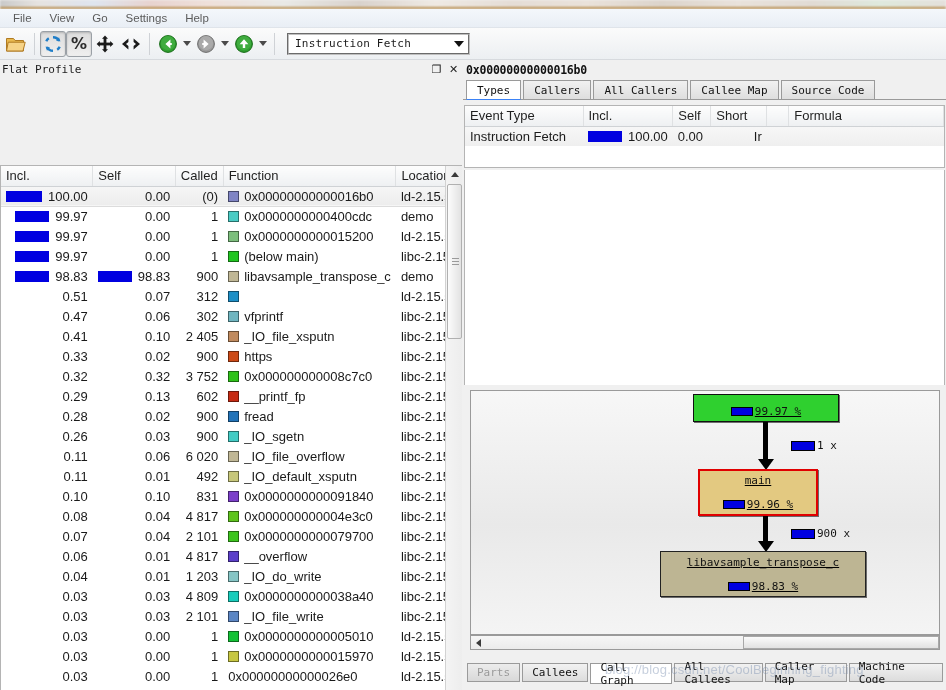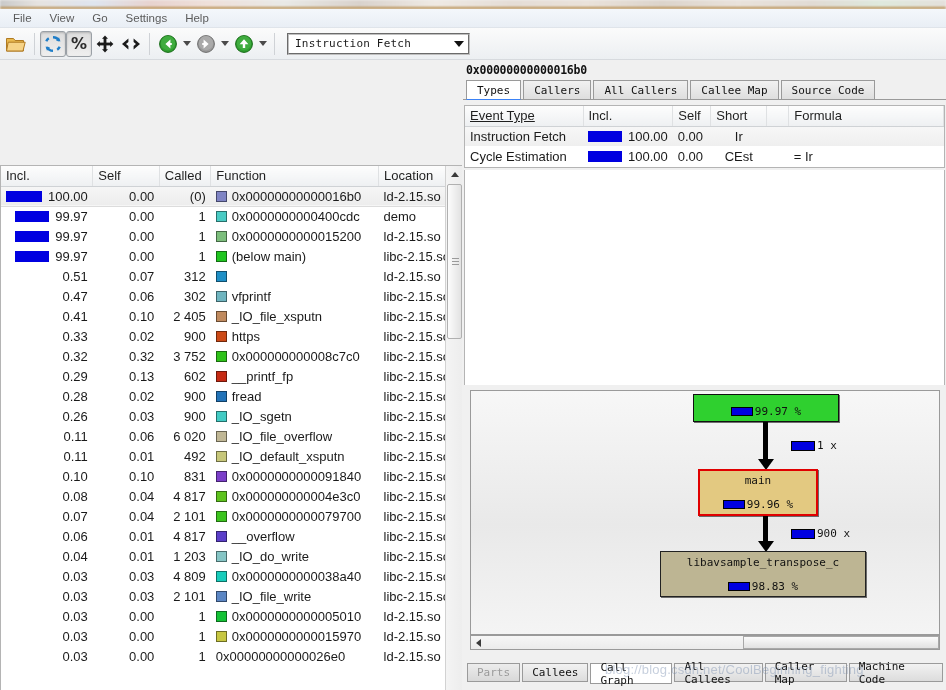--- a/index.html
+++ b/index.html
@@ -133,35 +133,35 @@
   .typetable { position:absolute; left:1px; top:45px; width:481px; height:63px;
     background:#fff; border:1px solid #b4b4b4; overflow:hidden; }
   .ttbl { width:100%; border-collapse:collapse; font-size:13px;
     font-family:"Liberation Sans", sans-serif; }
   .ttbl th { height:20px; background:linear-gradient(#fdfdfd,#eef0f2);
     border-bottom:1px solid #cfd2d5; border-right:1px solid #dfe1e3;
     font-weight:400; text-align:left; padding:0 5px; font-size:13px;
     color:#1f1f1f; white-space:nowrap; }
   .ttbl td { height:20px; padding:0 5px; white-space:nowrap; color:#1a1a1a; }
   .ttbl tr.sel { background:linear-gradient(#f7f7f7,#efefef); }
-  .w-ev{width:118px;text-decoration:underline;} .w-in{width:78px;} .w-se{width:38px;}
+  .w-ev{width:118px;} .w-in{width:78px;} .w-se{width:38px;}
   .w-sh{width:56px;} .w-pad{width:22px;} .w-fo{width:auto;}
 
   .emptymid { position:absolute; left:1px; top:110px; width:481px; height:270px;
     background:#fff; border:1px solid #b4b4b4; border-top:none; }
 
   
   .graphpanel { position:absolute; left:1px; top:325px; width:481px; height:278px;
     background:#f0f0f0; }
   .graphcanvas { position:absolute; left:6px; top:5px; width:470px; height:245px;
     background:linear-gradient(#f7f7f7,#e9e9e9 55%,#f4f4f4);
     border:1px solid #9a9a9a; overflow:hidden; }
   .node { position:absolute; display:flex; flex-direction:column;
     align-items:center; justify-content:center; cursor:default;
-    box-shadow:1px 1px 0 rgba(0,0,0,.55); }
+    box-shadow:1px 1px 0 rgba(0,0,0,.55);text-decoration:underline; }
   .node .nlabel { font-family:"DejaVu Sans Mono", monospace; font-size:11px;
     color:#111; line-height:14px; }
   .node .nval { display:flex; align-items:center; gap:2px;
     font-family:"DejaVu Sans Mono", monospace; font-size:11px; color:#111; }
   .node .nbar { width:22px; height:9px; background:#0000e0;
     border:1px solid #000; }
   .node.top { left:222px; top:3px; width:146px; height:28px;
     background:#2fd02f; border:1px solid #111; justify-content:flex-end;
     padding-bottom:3px; }
   .node.mid { left:227px; top:78px; width:120px; height:47px;
@@ -296,20 +296,25 @@
         <i></i>
       </div>
     <div class="tbsep"></div>
     <div class="combo evsel">
       <span>Instruction Fetch</span>
       <i></i>
     </div>
   </div>
 
   <div class="leftpanel">
+    <div class="docktitle">
+      <span class="tt">Flat Profile</span>
+      <span class="dbtn">❐</span>
+      <span class="dbtn">✕</span>
+    </div>
 
     <div class="tablewrap">
       <table class="ftable">
         <thead>
             <tr id="fp-head">
               <th class="c-incl">Incl.</th>
               <th class="c-self">Self</th>
               <th class="c-called">Called</th>
               <th class="c-fn">Function</th>
               <th class="c-loc">Location</th>
@@ -372,20 +377,37 @@
                 </div>
               </td>
               <td class="c-self">
                 <div class="cellbar">
                   <span>0.00</span>
                 </div>
               </td>
               <td class="c-called">1</td>
               <td class="c-fn"><span class="swatch" style="background:#21c521"></span><span>(below main)</span></td>
               <td class="c-loc">libc-2.15.so</td>
+            </tr>
+            <tr>
+              <td class="c-incl">
+                <div class="cellbar">
+                  <span class="bar" style="width:34px"></span>
+                  <span>98.83</span>
+                </div>
+              </td>
+              <td class="c-self">
+                <div class="cellbar">
+                  <span class="bar" style="width:34px"></span>
+                  <span>98.83</span>
+                </div>
+              </td>
+              <td class="c-called">900</td>
+              <td class="c-fn"><span class="swatch" style="background:#c0b795"></span><span>libavsample_transpose_c</span></td>
+              <td class="c-loc">demo</td>
             </tr>
             <tr>
               <td class="c-incl">
                 <div class="cellbar">
                   <span>0.51</span>
                 </div>
               </td>
               <td class="c-self">
                 <div class="cellbar">
                   <span>0.07</span>
@@ -719,36 +741,23 @@
         <tbody id="tt-body">
             <tr class="sel">
               <td>Instruction Fetch</td>
               <td>
                 <div class="cellbar">
                   <span class="bar" style="width:34px"></span>
                   <span>100.00</span>
                 </div>
               </td>
               <td>0.00</td>
-              <td style="text-align:center">Ir</td>
+              <td style="text-align:right">Ir</td>
               <td></td>
               <td></td>
-            </tr>
-            <tr>
-              <td>Cycle Estimation</td>
-              <td>
-                <div class="cellbar">
-                  <span class="bar" style="width:34px"></span>
-                  <span>100.00</span>
-                </div>
-              </td>
-              <td>0.00</td>
-              <td style="text-align:center">CEst</td>
-              <td></td>
-              <td>= Ir</td>
             </tr>
           </tbody>
       </table>
     </div>
 
     <div class="emptymid"></div>
 
     <div class="graphpanel">
       <div class="graphcanvas">
         <div class="node top">

